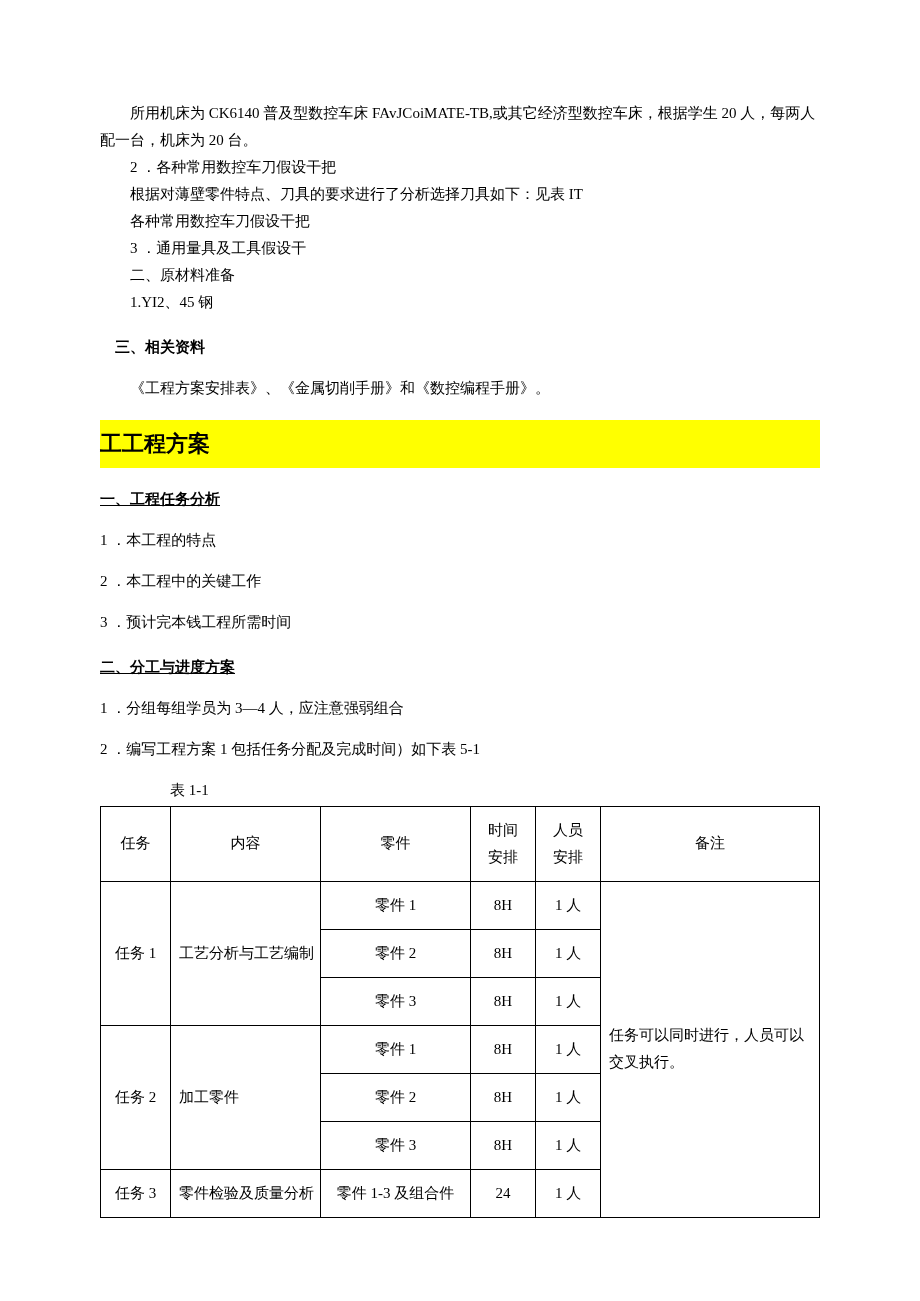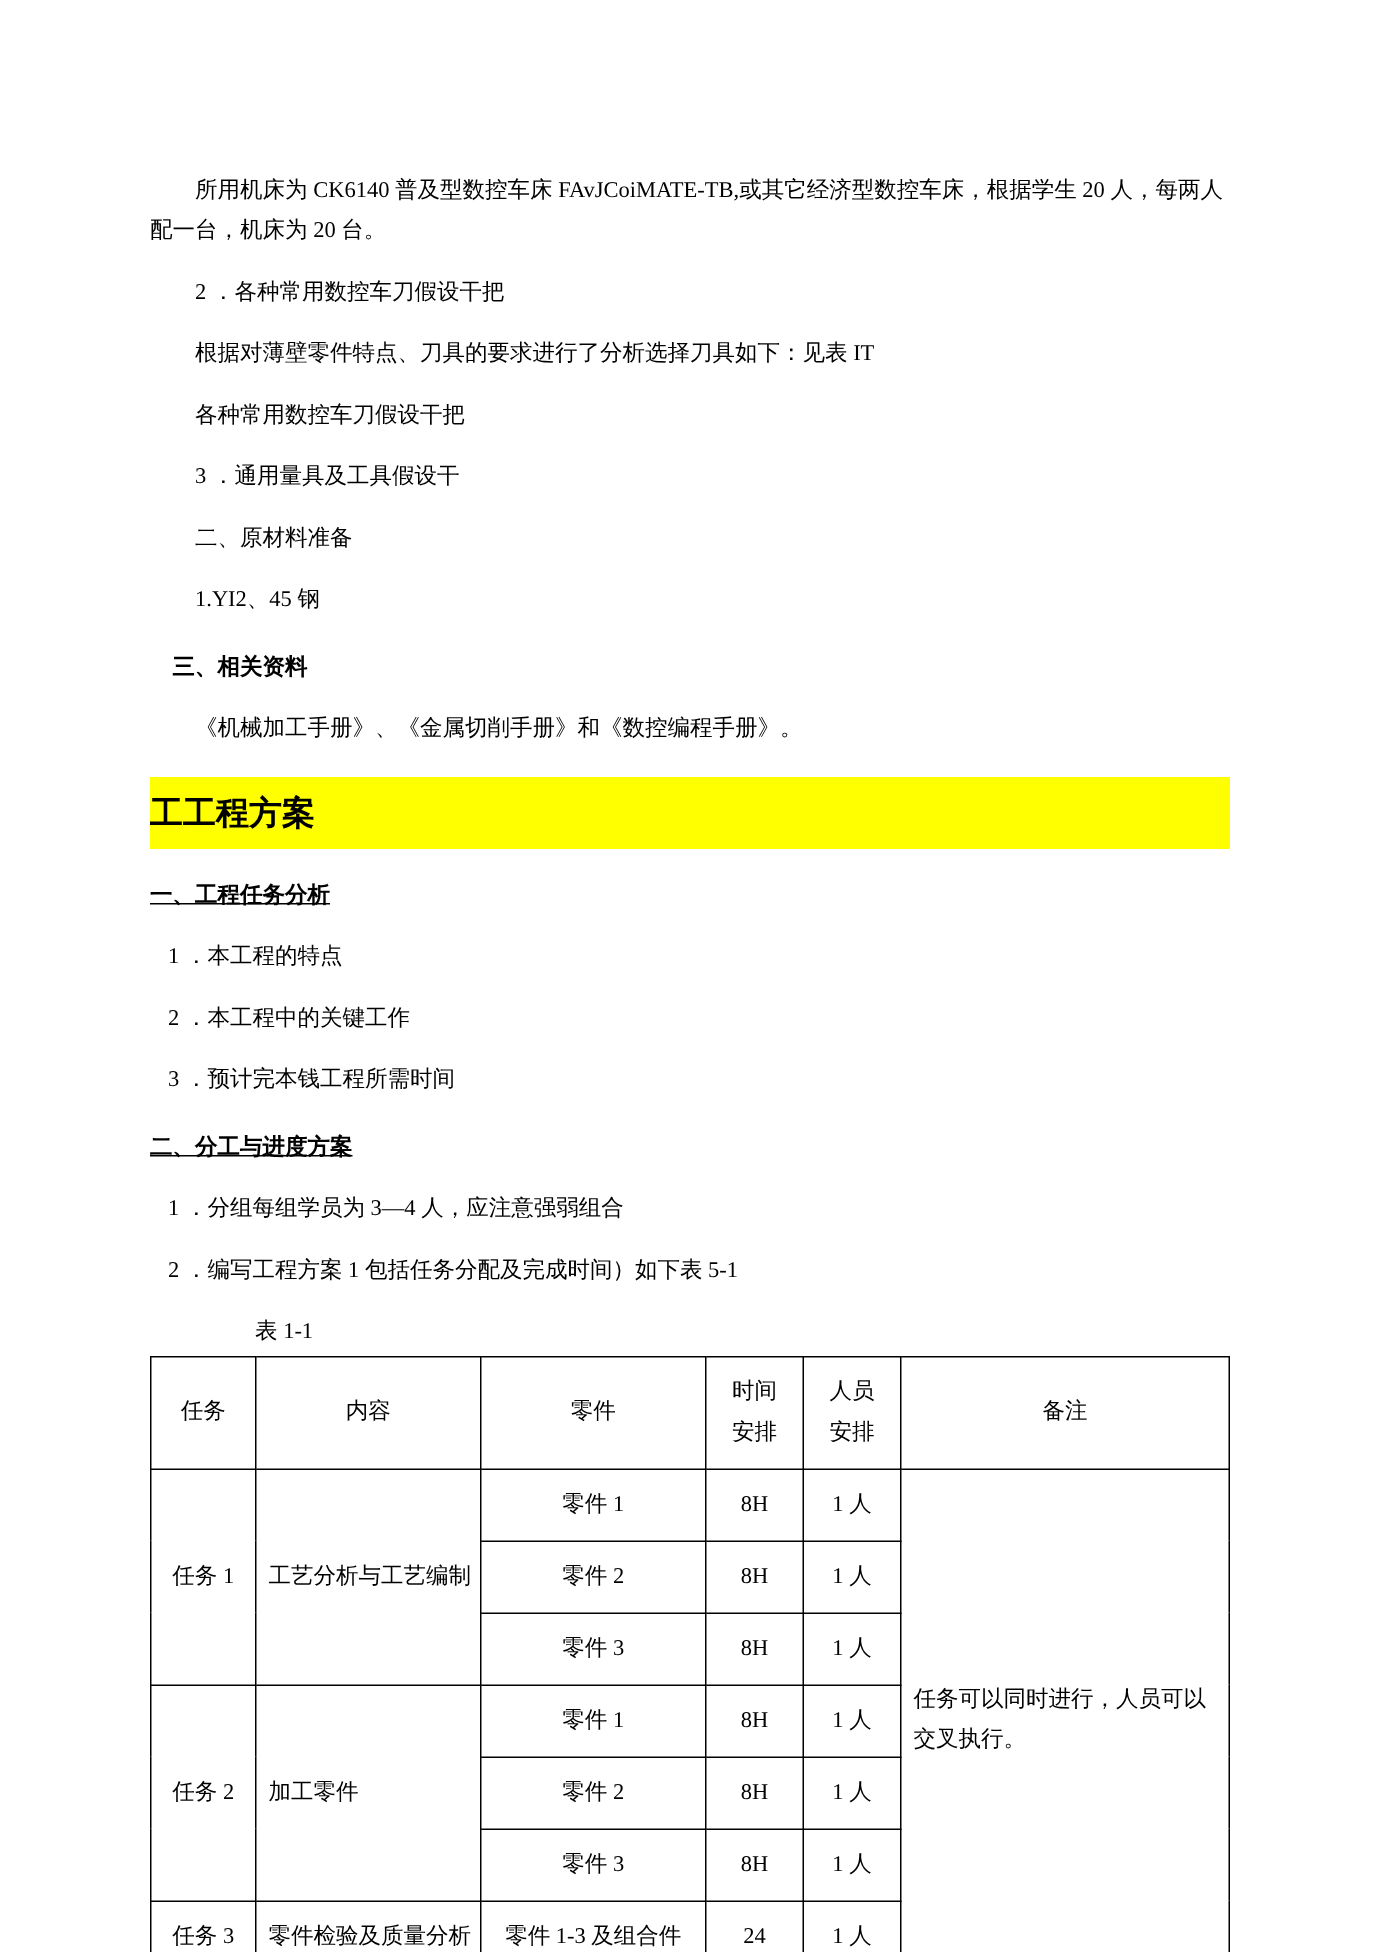--- a/index.html
+++ b/index.html
@@ -7,25 +7,25 @@
       background: #ffffff;
       margin: 0;
       padding: 100px 100px 60px 100px;
       font-size: 15px;
       line-height: 1.8;
       color: #000;
       width: 920px;
       box-sizing: border-box;
     }
     .para {
-      margin: 14px 0;
+      margin: 0 0;
       text-indent: 2em;
     }
     .para-no-indent {
-      margin: 14px 12px;
+      margin: 14px 0;
     }
     .section-head {
       margin: 18px 0 14px 0;
       font-weight: bold;
     }
     .section-head-sub {
       margin: 18px 0 14px 0;
       font-weight: bold;
       text-decoration: underline;
     }
@@ -81,21 +81,21 @@
 <body>
 
 <div class="para">所用机床为 CK6140 普及型数控车床 FAvJCoiMATE-TB,或其它经济型数控车床，根据学生 20 人，每两人配一台，机床为 20 台。</div>
 <div class="para">2 ．各种常用数控车刀假设干把</div>
 <div class="para">根据对薄壁零件特点、刀具的要求进行了分析选择刀具如下：见表 IT</div>
 <div class="para">各种常用数控车刀假设干把</div>
 <div class="para">3 ．通用量具及工具假设干</div>
 <div class="para">二、原材料准备</div>
 <div class="para">1.YI2、45 钢</div>
 <div class="section-head" style="text-indent:1em;">三、相关资料</div>
-<div class="para">《机械加工手册》、《金属切削手册》和《数控编程手册》。</div>
+<div class="para">《工程方案安排表》、《金属切削手册》和《数控编程手册》。</div>
 
 <div class="highlight-band">工工程方案</div>
 
 <div class="section-head-sub">一、工程任务分析</div>
 <div class="para-no-indent">1 ．本工程的特点</div>
 <div class="para-no-indent">2 ．本工程中的关键工作</div>
 <div class="para-no-indent">3 ．预计完本钱工程所需时间</div>
 
 <div class="section-head-sub">二、分工与进度方案</div>
 <div class="para-no-indent">1 ．分组每组学员为 3—4 人，应注意强弱组合</div>

